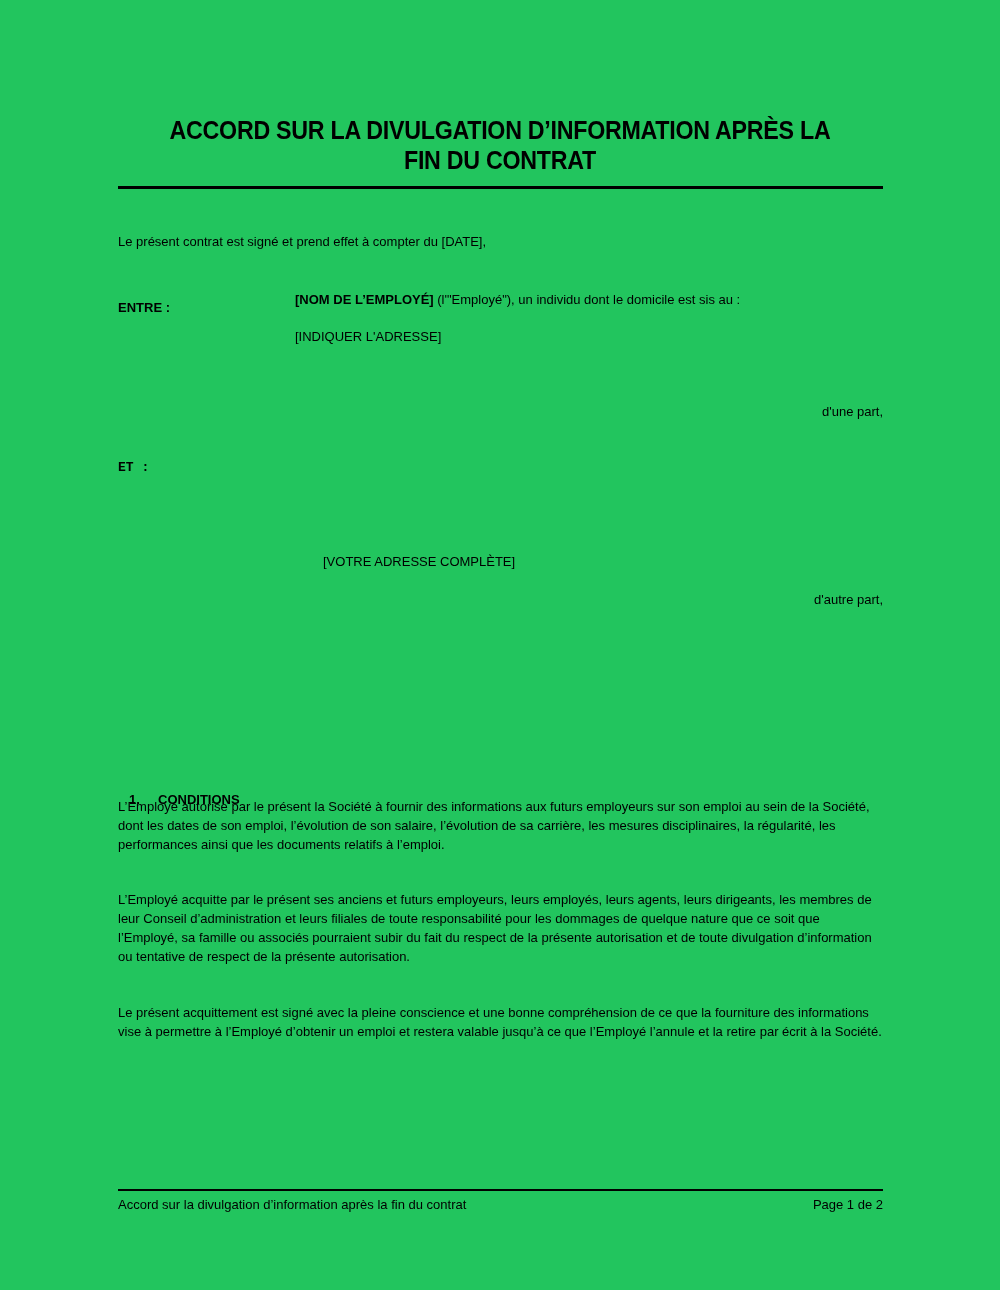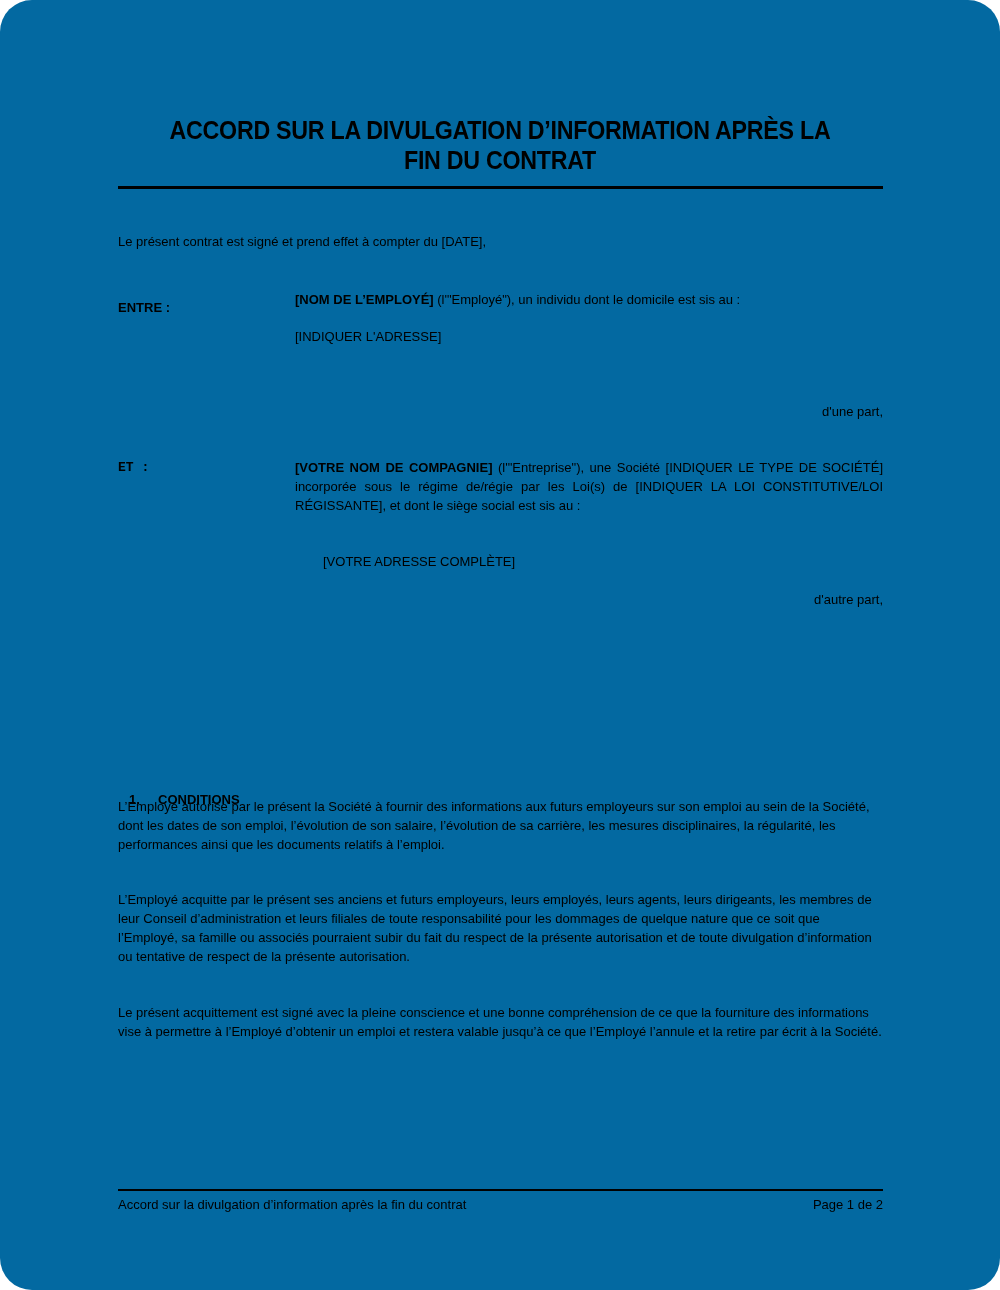--- a/index.html
+++ b/index.html
@@ -1,20 +1,20 @@
 <!DOCTYPE html>
 <html><head>
   <meta charset="utf-8">
   <style>
     html, body { margin: 0; padding: 0; background: #ffffff; }
     body {
       width: 1000px; height: 1290px; position: relative; overflow: hidden;
       font-family: "Liberation Sans", sans-serif; color: #000;
     }
-    .page { position: absolute; left: 0; top: 0; width: 1000px; height: 1290px; background: #0369a1; border-radius: 32px; }
+    .page { position: absolute; left: 0; top: 0; width: 1000px; height: 1290px; background: #22c55e; }
     .title {
       position: absolute; left: 118px; width: 764px; top: 115px;
       text-align: center; font-weight: bold; font-size: 25px; line-height: 30px;
       letter-spacing: -0.3px; transform: scaleX(0.93); transform-origin: center top;
     }
     .title-rule { position: absolute; left: 118px; width: 765px; top: 186px; height: 3px; background: #000; }
     .text { font-size: 13px; line-height: 19px; }
     .intro { position: absolute; left: 118px; top: 232px; }
     .label { position: absolute; left: 118px; font-weight: bold; }
     .party { position: absolute; left: 295px; width: 588px; text-align: justify; }
@@ -41,23 +41,20 @@
   <div class="text intro">Le présent contrat est signé et prend effet à compter du [DATE],</div>
 
   <div class="text label" style="top:298px;">ENTRE :</div>
   <div class="text party" style="top:290px;">
     <b>[NOM DE L’EMPLOYÉ]</b><span> (l'"Employé"), un individu dont le domicile est sis au :</span>
   </div>
   <div class="text party" style="top:327px;">[INDIQUER L'ADRESSE]</div>
   <div class="text right" style="top:402px;">d'une part,</div>
 
   <div class="text label" style="top:458px;font-family:Liberation Mono, monospace;">ET :</div>
-  <div class="text party" style="top:458px;">
-    <b>[VOTRE NOM DE COMPAGNIE]</b><span> (l'"Entreprise"), une Société [INDIQUER LE TYPE DE SOCIÉTÉ] incorporée sous le régime de/régie par les Loi(s) de [INDIQUER LA LOI CONSTITUTIVE/LOI RÉGISSANTE], et dont le siège social est sis au :</span>
-  </div>
   <div class="text party" style="top:552px;margin-left:28px;">[VOTRE ADRESSE COMPLÈTE]</div>
   <div class="text right" style="top:590px;">d'autre part,</div>
 
 
   <div class="text section-head">
     <span class="num">1.</span><span>CONDITIONS</span>
   </div>
   <div class="text block" style="top:797px;">L’Employé autorise par le présent la Société à fournir des informations aux futurs employeurs sur son emploi au sein de la Société, dont les dates de son emploi, l’évolution de son salaire, l’évolution de sa carrière, les mesures disciplinaires, la régularité, les performances ainsi que les documents relatifs à l’emploi.</div>
   <div class="text block" style="top:890px;">L’Employé acquitte par le présent ses anciens et futurs employeurs, leurs employés, leurs agents, leurs dirigeants, les membres de leur Conseil d’administration et leurs filiales de toute responsabilité pour les dommages de quelque nature que ce soit que l’Employé, sa famille ou associés pourraient subir du fait du respect de la présente autorisation et de toute divulgation d’information ou tentative de respect de la présente autorisation.</div>
   <div class="text block" style="top:1003px;">Le présent acquittement est signé avec la pleine conscience et une bonne compréhension de ce que la fourniture des informations vise à permettre à l’Employé d’obtenir un emploi et restera valable jusqu’à ce que l’Employé l’annule et la retire par écrit à la Société.</div>

